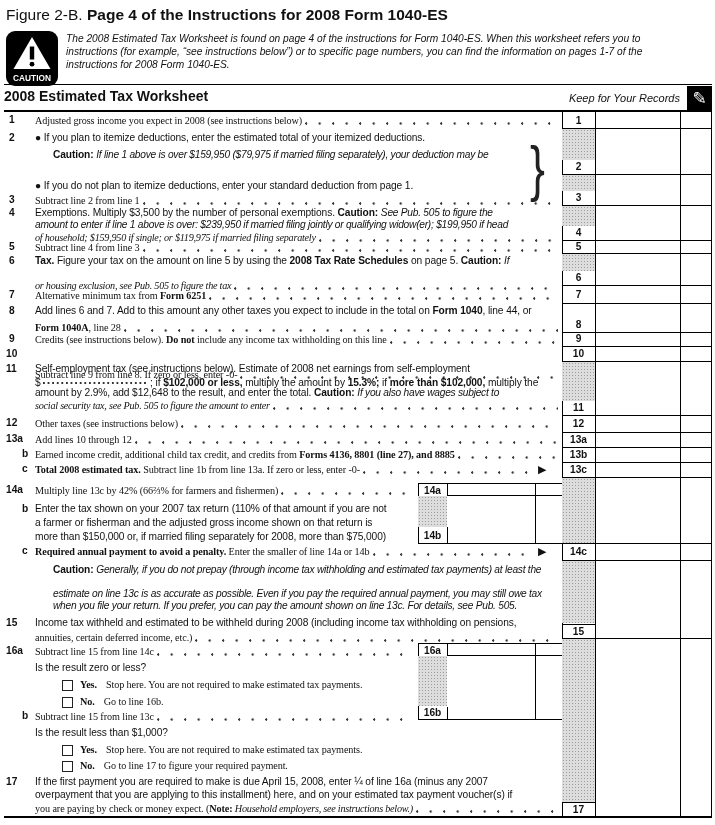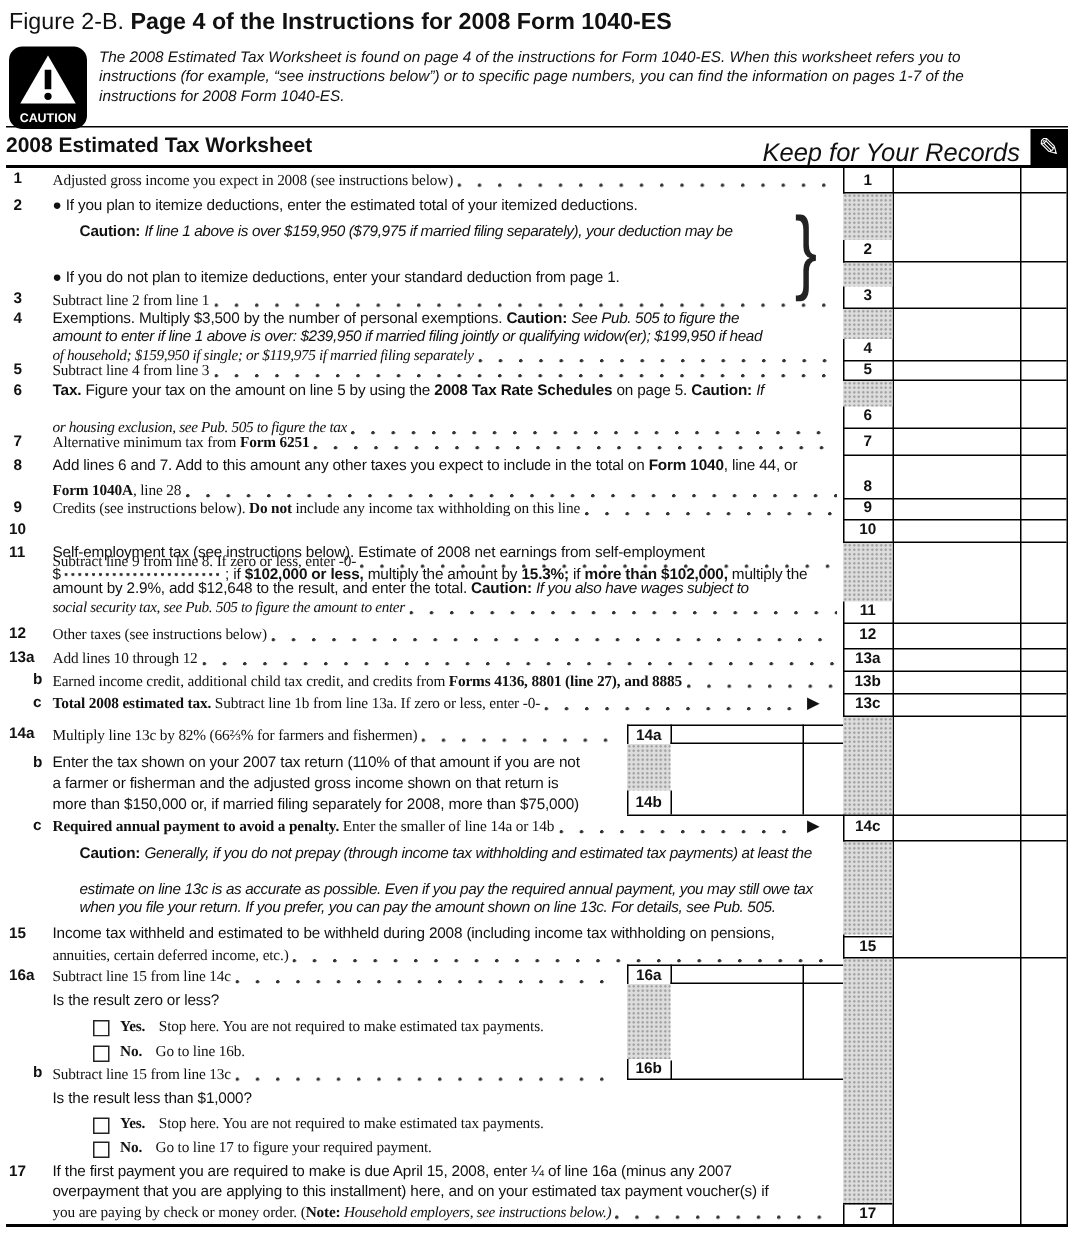--- a/index.html
+++ b/index.html
@@ -29,21 +29,21 @@
         background-size:4.6px 11px;background-repeat:repeat-x;}
   .cb{display:inline-block;width:9px;height:9px;border:1.2px solid #222;background:#fff;
       margin-right:7px;flex:0 0 auto;}
   .yn{font-weight:bold;margin-right:9px;}
   .arrow{position:absolute;font-size:11px;line-height:11px;}
   .brace{position:absolute;font-size:62px;line-height:62px;font-weight:400;color:#222;
          transform:scaleX(0.72);}
   .figtitle{position:absolute;left:6px;top:5px;font-size:15.5px;line-height:19px;white-space:pre;}
   .wstitle{position:absolute;left:4px;top:88px;font-size:14px;font-weight:bold;}
   .keep{position:absolute;left:430px;top:92px;width:250px;text-align:right;
-        font-size:17px;font-style:italic;}
+        font-size:11px;font-style:italic;}
   .cautpar{position:absolute;left:66px;top:32px;width:646px;font-size:10.2px;
            font-style:italic;line-height:13px;}
   .cautpar div{white-space:pre;overflow:hidden;}
   .pencil{position:absolute;left:687px;top:86px;width:25px;height:26px;background:#000;
           color:#fff;text-align:center;font-size:17px;line-height:26px;}
 </style>
 </head>
 <body>
 
 <div class="page">
@@ -203,21 +203,21 @@
 
   <div class="t fx" style="left:35px;top:417px;width:523px"><span>Other taxes (see instructions below)</span><span class="dots"></span></div>
 
   <div class="t fx" style="left:35px;top:433px;width:523px"><span>Add lines 10 through 12</span><span class="dots"></span></div>
 
   <div class="t fx" style="left:35px;top:448px;width:523px"><span>Earned income credit, additional child tax credit, and credits from </span><span class="b">Forms 4136, 8801 (line 27), and 8885</span><span class="dots"></span></div>
 
   <div class="t fx" style="left:35px;top:463px;width:499px"><span class="b">Total 2008 estimated tax. </span><span>Subtract line 1b from line 13a. If zero or less, enter -0-</span><span class="dots"></span></div>
   <div class="arrow" style="left:538px;top:464px">▶</div>
 
-  <div class="t fx" style="left:35px;top:484px;width:378px"><span>Multiply line 13c by 82% (66⅔% for farmers and fishermen)</span><span class="dots"></span></div>
+  <div class="t fx" style="left:35px;top:484px;width:378px"><span>Multiply line 13c by 42% (66⅔% for farmers and fishermen)</span><span class="dots"></span></div>
 
   <div class="t" style="left:35px;top:503px;width:380px">Enter the tax shown on your 2007 tax return (110% of that amount if you are not</div>
   <div class="t" style="left:35px;top:517px;width:380px">a farmer or fisherman and the adjusted gross income shown on that return is</div>
   <div class="t" style="left:35px;top:531px;width:380px">more than $150,000 or, if married filing separately for 2008, more than $75,000)</div>
 
   <div class="t fx" style="left:35px;top:545px;width:499px"><span class="b">Required annual payment to avoid a penalty. </span><span>Enter the smaller of line 14a or 14b</span><span class="dots"></span></div>
   <div class="arrow" style="left:538px;top:546px">▶</div>
 
   <div class="t" style="left:53px;top:564px;width:505px"><span class="b">Caution: </span><span class="i">Generally, if you do not prepay (through income tax withholding and estimated tax payments) at least the</span></div>
   <div class="t i" style="left:53px;top:588px;width:505px">estimate on line 13c is as accurate as possible. Even if you pay the required annual payment, you may still owe tax</div>
@@ -231,15 +231,15 @@
   <div class="t fx" style="left:62px;top:678px;width:480px"><span class="cb"></span><span class="yn">Yes.</span><span>Stop here. You are not required to make estimated tax payments.</span></div>
   <div class="t fx" style="left:62px;top:695px;width:480px"><span class="cb"></span><span class="yn">No.</span><span>Go to line 16b.</span></div>
 
   <div class="t fx" style="left:35px;top:710px;width:378px"><span>Subtract line 15 from line 13c</span><span class="dots"></span></div>
   <div class="t" style="left:35px;top:727px;width:378px">Is the result less than $1,000?</div>
   <div class="t fx" style="left:62px;top:743px;width:480px"><span class="cb"></span><span class="yn">Yes.</span><span>Stop here. You are not required to make estimated tax payments.</span></div>
   <div class="t fx" style="left:62px;top:759px;width:480px"><span class="cb"></span><span class="yn">No.</span><span>Go to line 17 to figure your required payment.</span></div>
 
   <div class="t" style="left:35px;top:776px;width:523px">If the first payment you are required to make is due April 15, 2008, enter ¼ of line 16a (minus any 2007</div>
   <div class="t" style="left:35px;top:789px;width:523px">overpayment that you are applying to this installment) here, and on your estimated tax payment voucher(s) if</div>
-  <div class="t fx" style="left:35px;top:802px;width:523px"><span>you are paying by check or money order. (</span><span class="b">Note:</span><span class="i"> Household employers, see instructions below.)</span><span class="dots"></span></div>
+  <div class="t fx" style="left:35px;top:802px;width:523px"><span>you are paying by check or money expect. (</span><span class="b">Note:</span><span class="i"> Household employers, see instructions below.)</span><span class="dots"></span></div>
 
 </div>
 
 </body></html>

